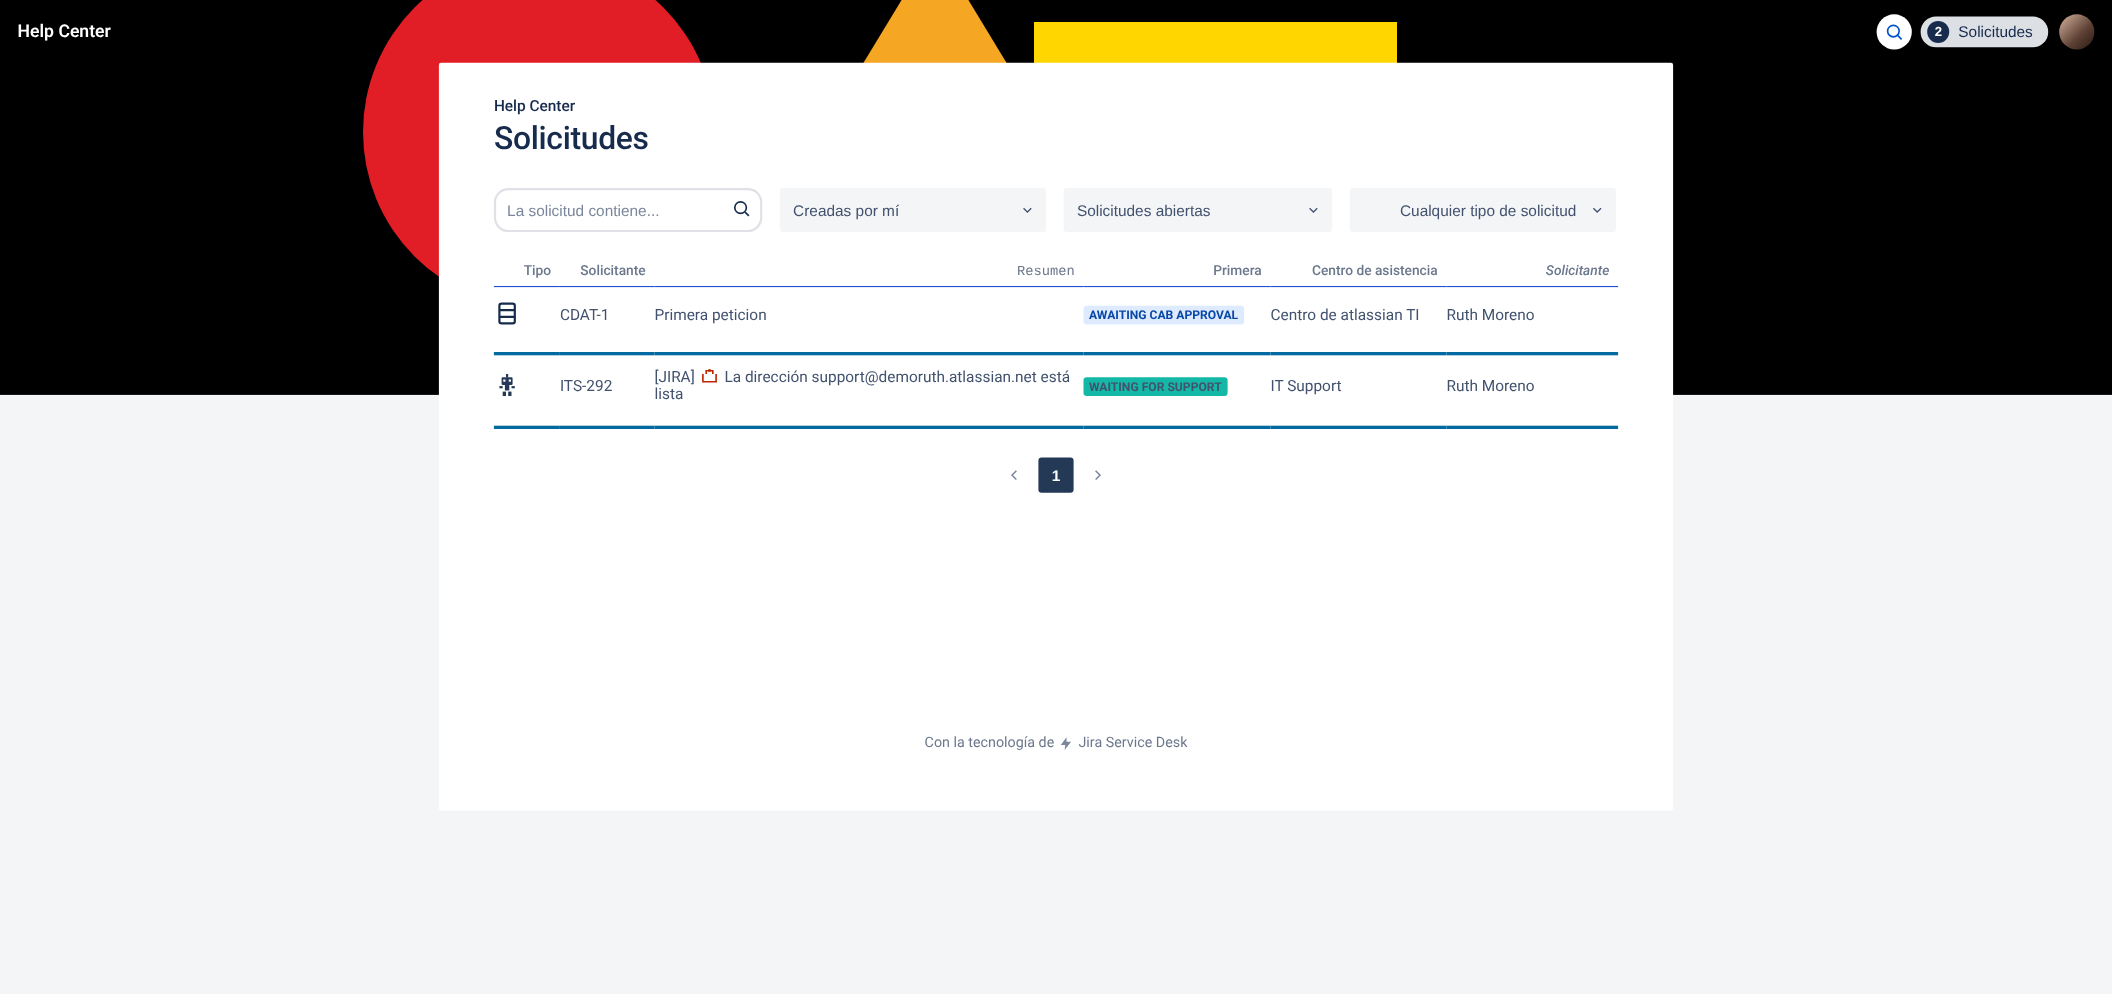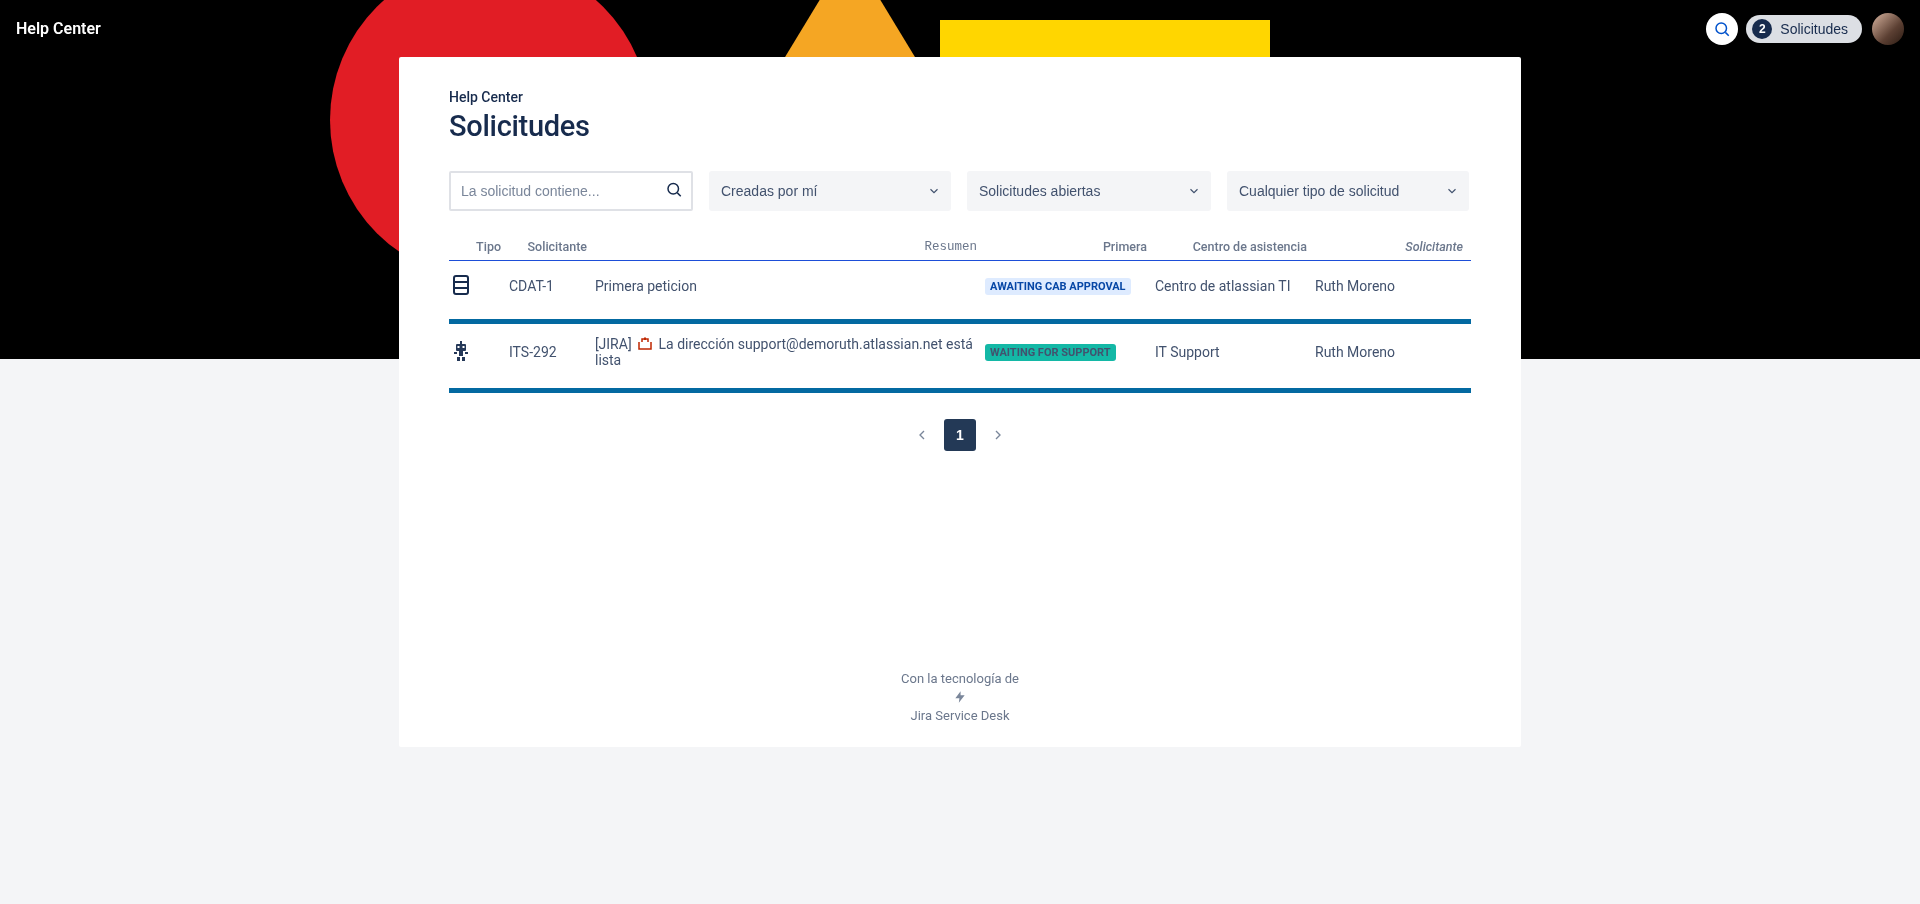--- a/index.html
+++ b/index.html
@@ -122,21 +122,21 @@
     margin-bottom: 22px;
   }
   .search-wrap {
     position: relative;
     width: 244px;
   }
   .search-input {
     width: 100%;
     height: 40px;
     border: 2px solid #dfe1e6;
-    border-radius: 2px;
+    border-radius: 13px;
     padding: 0 36px 0 10px;
     font-size: 14px;
     color: #172b4d;
     background:#fff;
   }
   .search-input::placeholder { color: #7a869a; }
   .search-icon-btn {
     position: absolute;
     right: 6px; top: 50%;
     transform: translateY(-50%);
@@ -153,42 +153,42 @@
     padding: 0 36px 0 12px;
     font-size: 14px;
     color: #42526e;
     display: inline-flex;
     align-items: center;
     cursor: pointer;
     position: relative;
   }
   .dd-status { width: 244px; }
   .dd-creator { width: 242px; }
-  .dd-type { width: 242px; }
+  .dd-type { width: 242px; justify-content: flex-end; }
   .chevron {
     position: absolute;
     right: 10px;
     top: 50%;
     transform: translateY(-50%);
   }
   table.requests {
     width: 100%;
     border-collapse: collapse;
   }
   table.requests thead th {
     text-align: right;
     font-size: 12.5px;
     font-weight: 500;
     color: #6b778c;
     padding: 6px 8px 6px 0;
     border-bottom: 1px solid #1d4ed8;
   }
   table.requests tbody td {
     padding: 12px 8px 20px 0;
-    border-bottom: 5px solid #0369a1;
+    border-bottom: 3px solid #0369a1;
     vertical-align: middle;
     color: #42526e;
     font-size: 14px;
   }
   .col-type{width:60px;}
   .col-ref{width:86px;}
   .col-summary{width:390px;font-family:Liberation Mono, monospace;}
   .col-status{width:170px;}
   .col-desk{width:160px;}
   .col-requester{width:auto;font-style:italic;}
@@ -224,21 +224,21 @@
     background:#233956;color:#fff;font-weight:600;font-size:14px;
     display:inline-flex;align-items:center;justify-content:center;
     cursor:pointer;
   }
   .footer {
     text-align:center;
     color:#6b778c;
     font-size:13px;
     margin-top:auto;
     padding-top:220px;
-    display:flex;align-items:center;justify-content:center;gap:4px;flex-direction:column;
+    display:flex;align-items:center;justify-content:center;gap:4px;
   }
   .bolt-icon{color:#7a869a;}
 </style>
 </head>
 <body>
 
 <div class="header-band">
   <div class="shape-circle"></div>
   <div class="shape-triangle"></div>
   <div class="shape-rect"></div>

